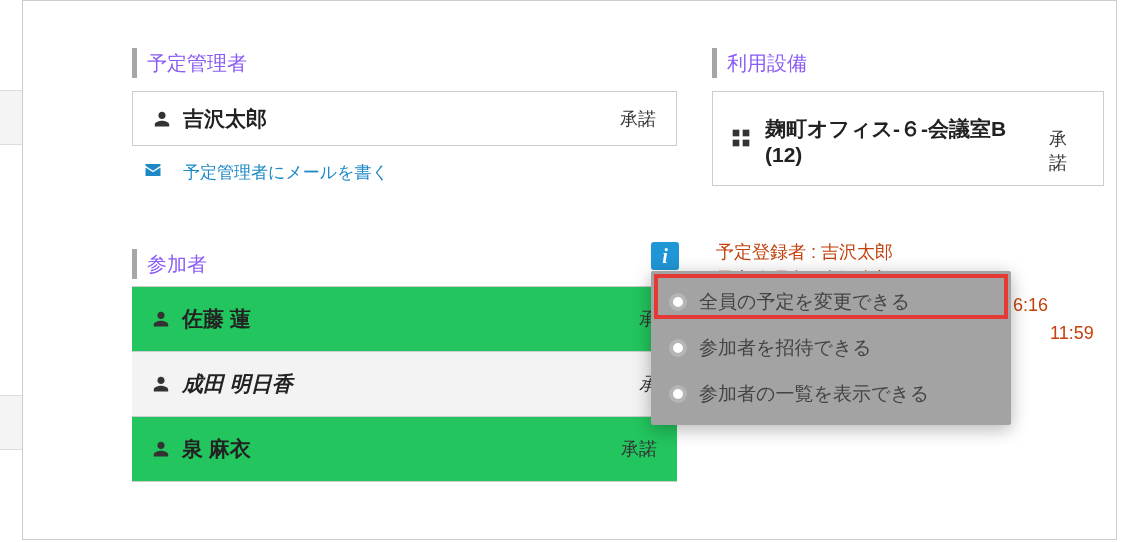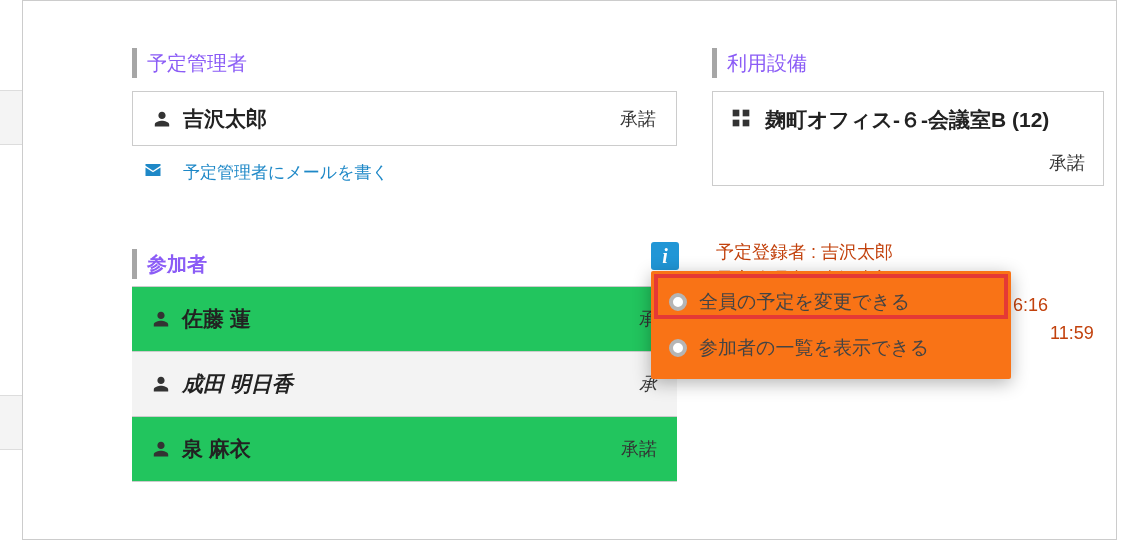--- a/index.html
+++ b/index.html
@@ -51,21 +51,21 @@
   .person-icon { width: 18px; height: 20px; display: inline-block; }
   .person-name { font-size: 21px; color: #222; font-weight: 600; }
   .row-status { font-size: 18px; color: #333; }
 
   .mail-link-row {
     position: absolute; left: 120px; top: 160px;
     display: flex; align-items: center; gap: 20px;
     color: #1e88c7; font-size: 17px; cursor: pointer;
   }
 
-  .attendees-title { position: absolute; left: 109px; top: 248px; font-weight: bold; }
+  .attendees-title { position: absolute; left: 109px; top: 248px; }
   .attendees-box {
     position: absolute; left: 109px; top: 285px;
     width: 545px;
     border-top: 1px solid #cccccc;
   }
   .attendee-row {
     height: 65px;
     border-bottom: 1px solid #cccccc;
     display: flex; align-items: center;
     padding: 0 20px;
@@ -74,21 +74,21 @@
   }
   .attendee-row.alt { background: #f3f3f3; font-style: italic; }
 
   
   .facility-title { position: absolute; left: 689px; top: 47px; }
   .facility-box {
     position: absolute; left: 689px; top: 90px;
     width: 392px; height: 95px;
     border: 1px solid #cccccc;
     padding: 14px 18px 10px 18px;
-    display: flex; flex-direction: column; justify-content: space-between;
+    display: flex; justify-content: space-between;
   }
   .facility-top { display: flex; align-items: center; gap: 14px; }
   .facility-name { font-size: 21px; font-weight: 700; color: #222; }
   .facility-status { align-self: flex-end; font-size: 18px; color: #333; }
 
   .info-badge {
     position: absolute; left: 628px; top: 241px;
     width: 28px; height: 28px;
     background: #2196d6;
     border-radius: 3px;
@@ -106,21 +106,21 @@
     font-size: 18px; color: #c2410c;
   }
   .meta-registered { top: 239px; }
   .meta-manager    { top: 266px; }
   .meta-time1      { left: 990px; top: 294px; }
   .meta-time2      { left: 985px; top: 322px; margin-left: 42px; }
 
   .popover {
     position: absolute; left: 628px; top: 270px;
     width: 360px;
-    background: #f97316;
+    background: #a3a3a3;
     border-radius: 2px;
     box-shadow: 0 4px 18px rgba(0,0,0,0.30);
     padding: 8px 0;
     z-index: 10;
   }
   .popover-item {
     display: flex; align-items: center; gap: 12px;
     padding: 10px 18px;
     font-size: 19px; color: #444;
     cursor: pointer;
@@ -234,19 +234,23 @@
   <div class="meta-text meta-time1">6:16</div>
   <div class="meta-text meta-time2">11:59</div>
 
   <div class="popover">
     <div class="popover-item">
       <span class="radio-dot"></span>
       <span>全員の予定を変更できる</span>
     </div>
     <div class="popover-item">
       <span class="radio-dot"></span>
+      <span>参加者を招待できる</span>
+    </div>
+    <div class="popover-item">
+      <span class="radio-dot"></span>
       <span>参加者の一覧を表示できる</span>
     </div>
   </div>
 
   <div class="highlight-box"></div>
 
 </div>
 
 </body></html>

